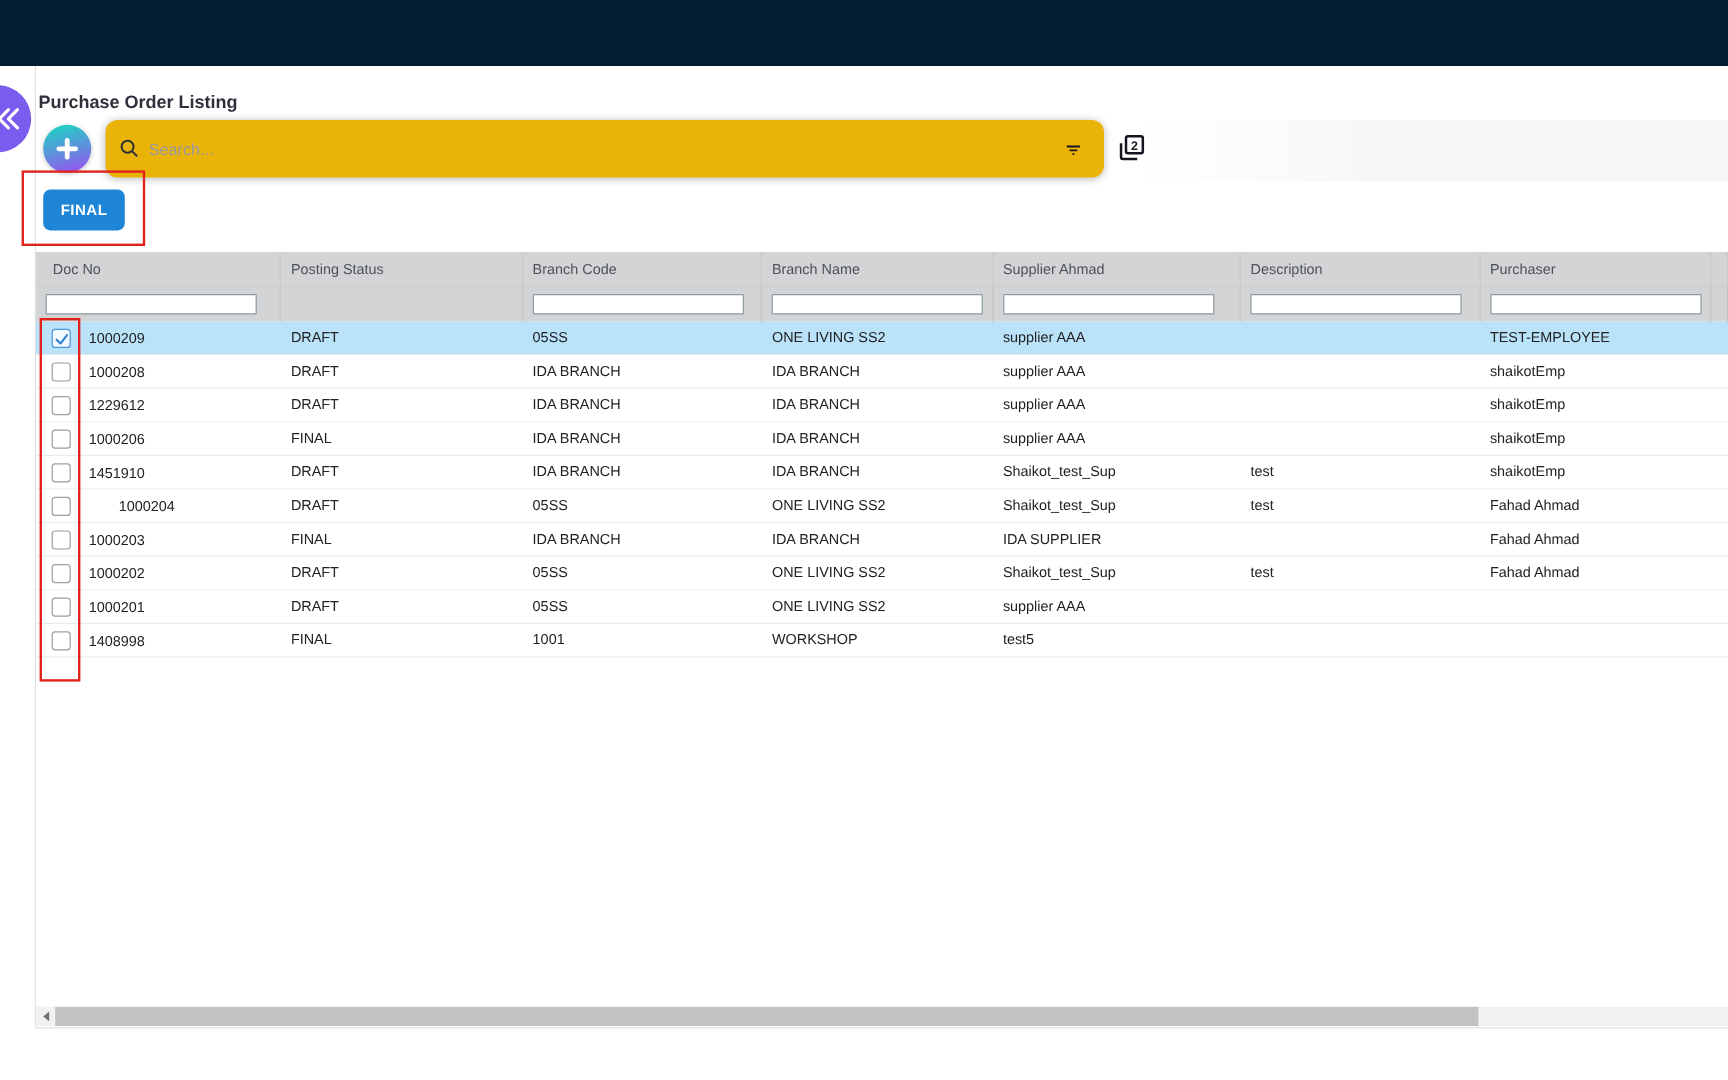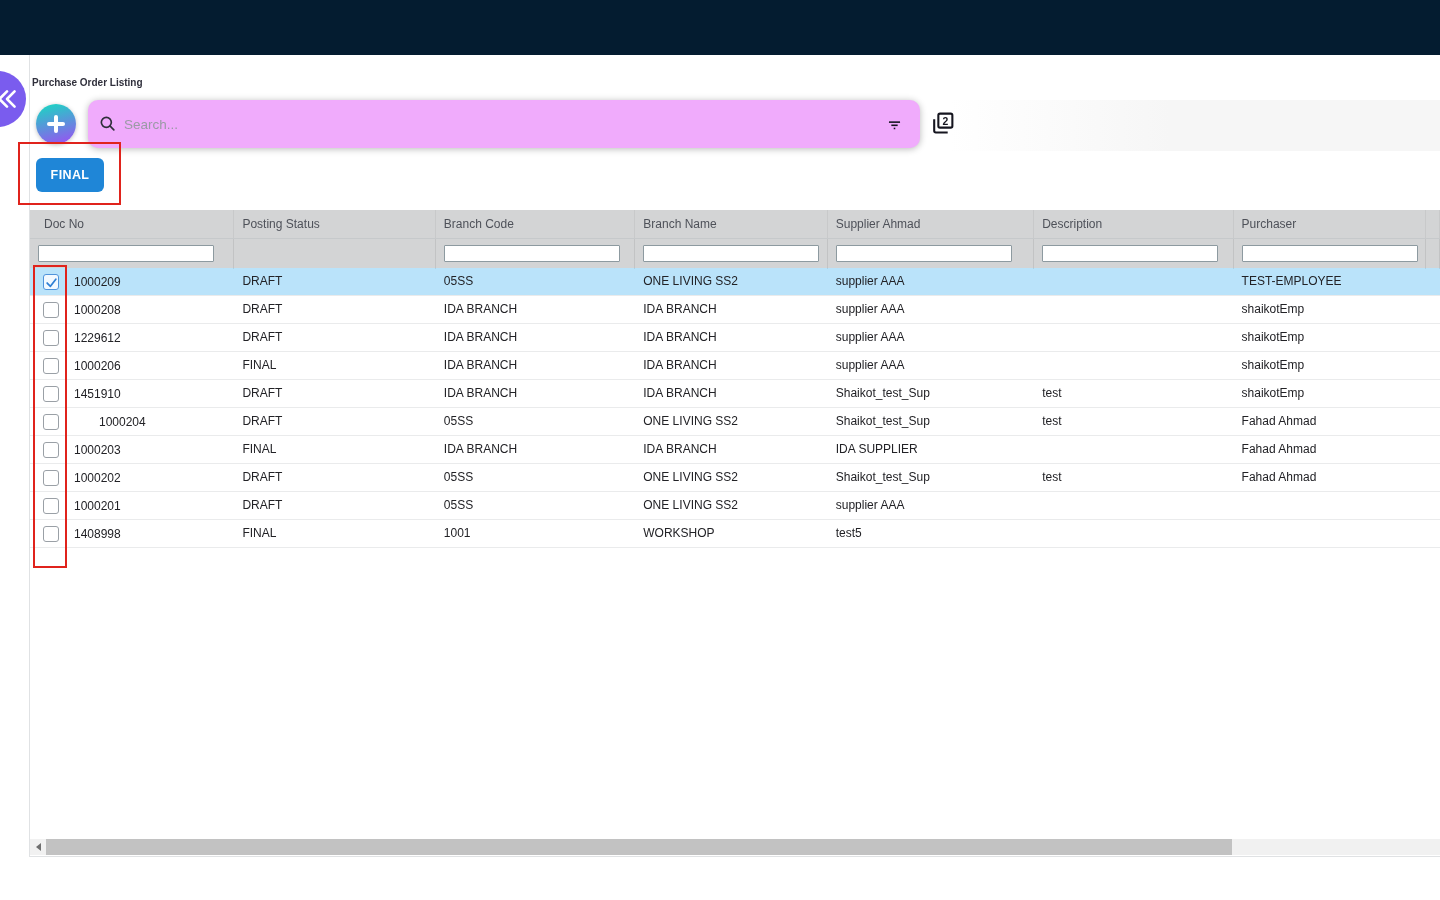--- a/index.html
+++ b/index.html
@@ -8,32 +8,32 @@
 
   .topbar { position:absolute; left:0; top:0; width:1440px; height:55px; background:#041c30; }
 
   .content-left-border { position:absolute; left:29px; top:55px; width:1px; height:802px; background:#e0e2e4; }
   .content-bottom-border { position:absolute; left:29px; top:856px; width:1411px; height:1px; background:#e0e2e4; }
 
   .collapse-btn { position:absolute; left:-30px; top:71px; width:56px; height:56px; border-radius:50%;
                   background:#7a5cee; z-index:6; }
   .collapse-btn svg { position:absolute; left:24px; top:15px; }
 
-  .page-title { position:absolute; left:32px; top:77px; font-size:10px; font-weight:700; color:#30303c; z-index:3; }
+  .page-title { position:absolute; left:32px; top:77px; font-size:15px; font-weight:700; color:#30303c; z-index:3; }
 
   .toolbar-gray { position:absolute; left:950px; top:100px; width:490px; height:51px;
                   background:linear-gradient(90deg,#ffffff, #f6f6f6 45%); z-index:0; }
 
   .add-btn { position:absolute; left:36px; top:104px; width:40px; height:40px; border-radius:50%;
              background:linear-gradient(165deg,#23cdc6 10%, #9457f0 92%); z-index:4; cursor:pointer;
              box-shadow:0 1px 4px rgba(0,0,0,0.25); }
   .add-btn .bar-h { position:absolute; left:11px; top:18px; width:18px; height:4px; background:#fff; border-radius:2px; }
   .add-btn .bar-v { position:absolute; left:18px; top:11px; width:4px; height:18px; background:#fff; border-radius:2px; }
 
-  .search-bar { position:absolute; left:88px; top:100px; width:832px; height:48px; background:#f0abfc;
+  .search-bar { position:absolute; left:88px; top:100px; width:832px; height:48px; background:#eab308;
                 border-radius:10px; box-shadow:0 1px 7px rgba(0,0,0,0.28); z-index:2;
                 display:flex; align-items:center; }
   .search-bar .sicon { margin-left:10px; display:flex; align-items:center; }
   .search-bar input { flex:1; border:none; outline:none; font-size:13.5px; color:#333; margin-left:6px;
                       font-family:"Liberation Sans", sans-serif; background:transparent; }
   .search-bar input::placeholder { color:#9a9aa5; }
   .search-bar .ficon { margin-right:16px; display:flex; align-items:center; cursor:pointer; }
 
   .pages-icon { position:absolute; left:929px; top:110px; z-index:3; cursor:pointer; }
 

